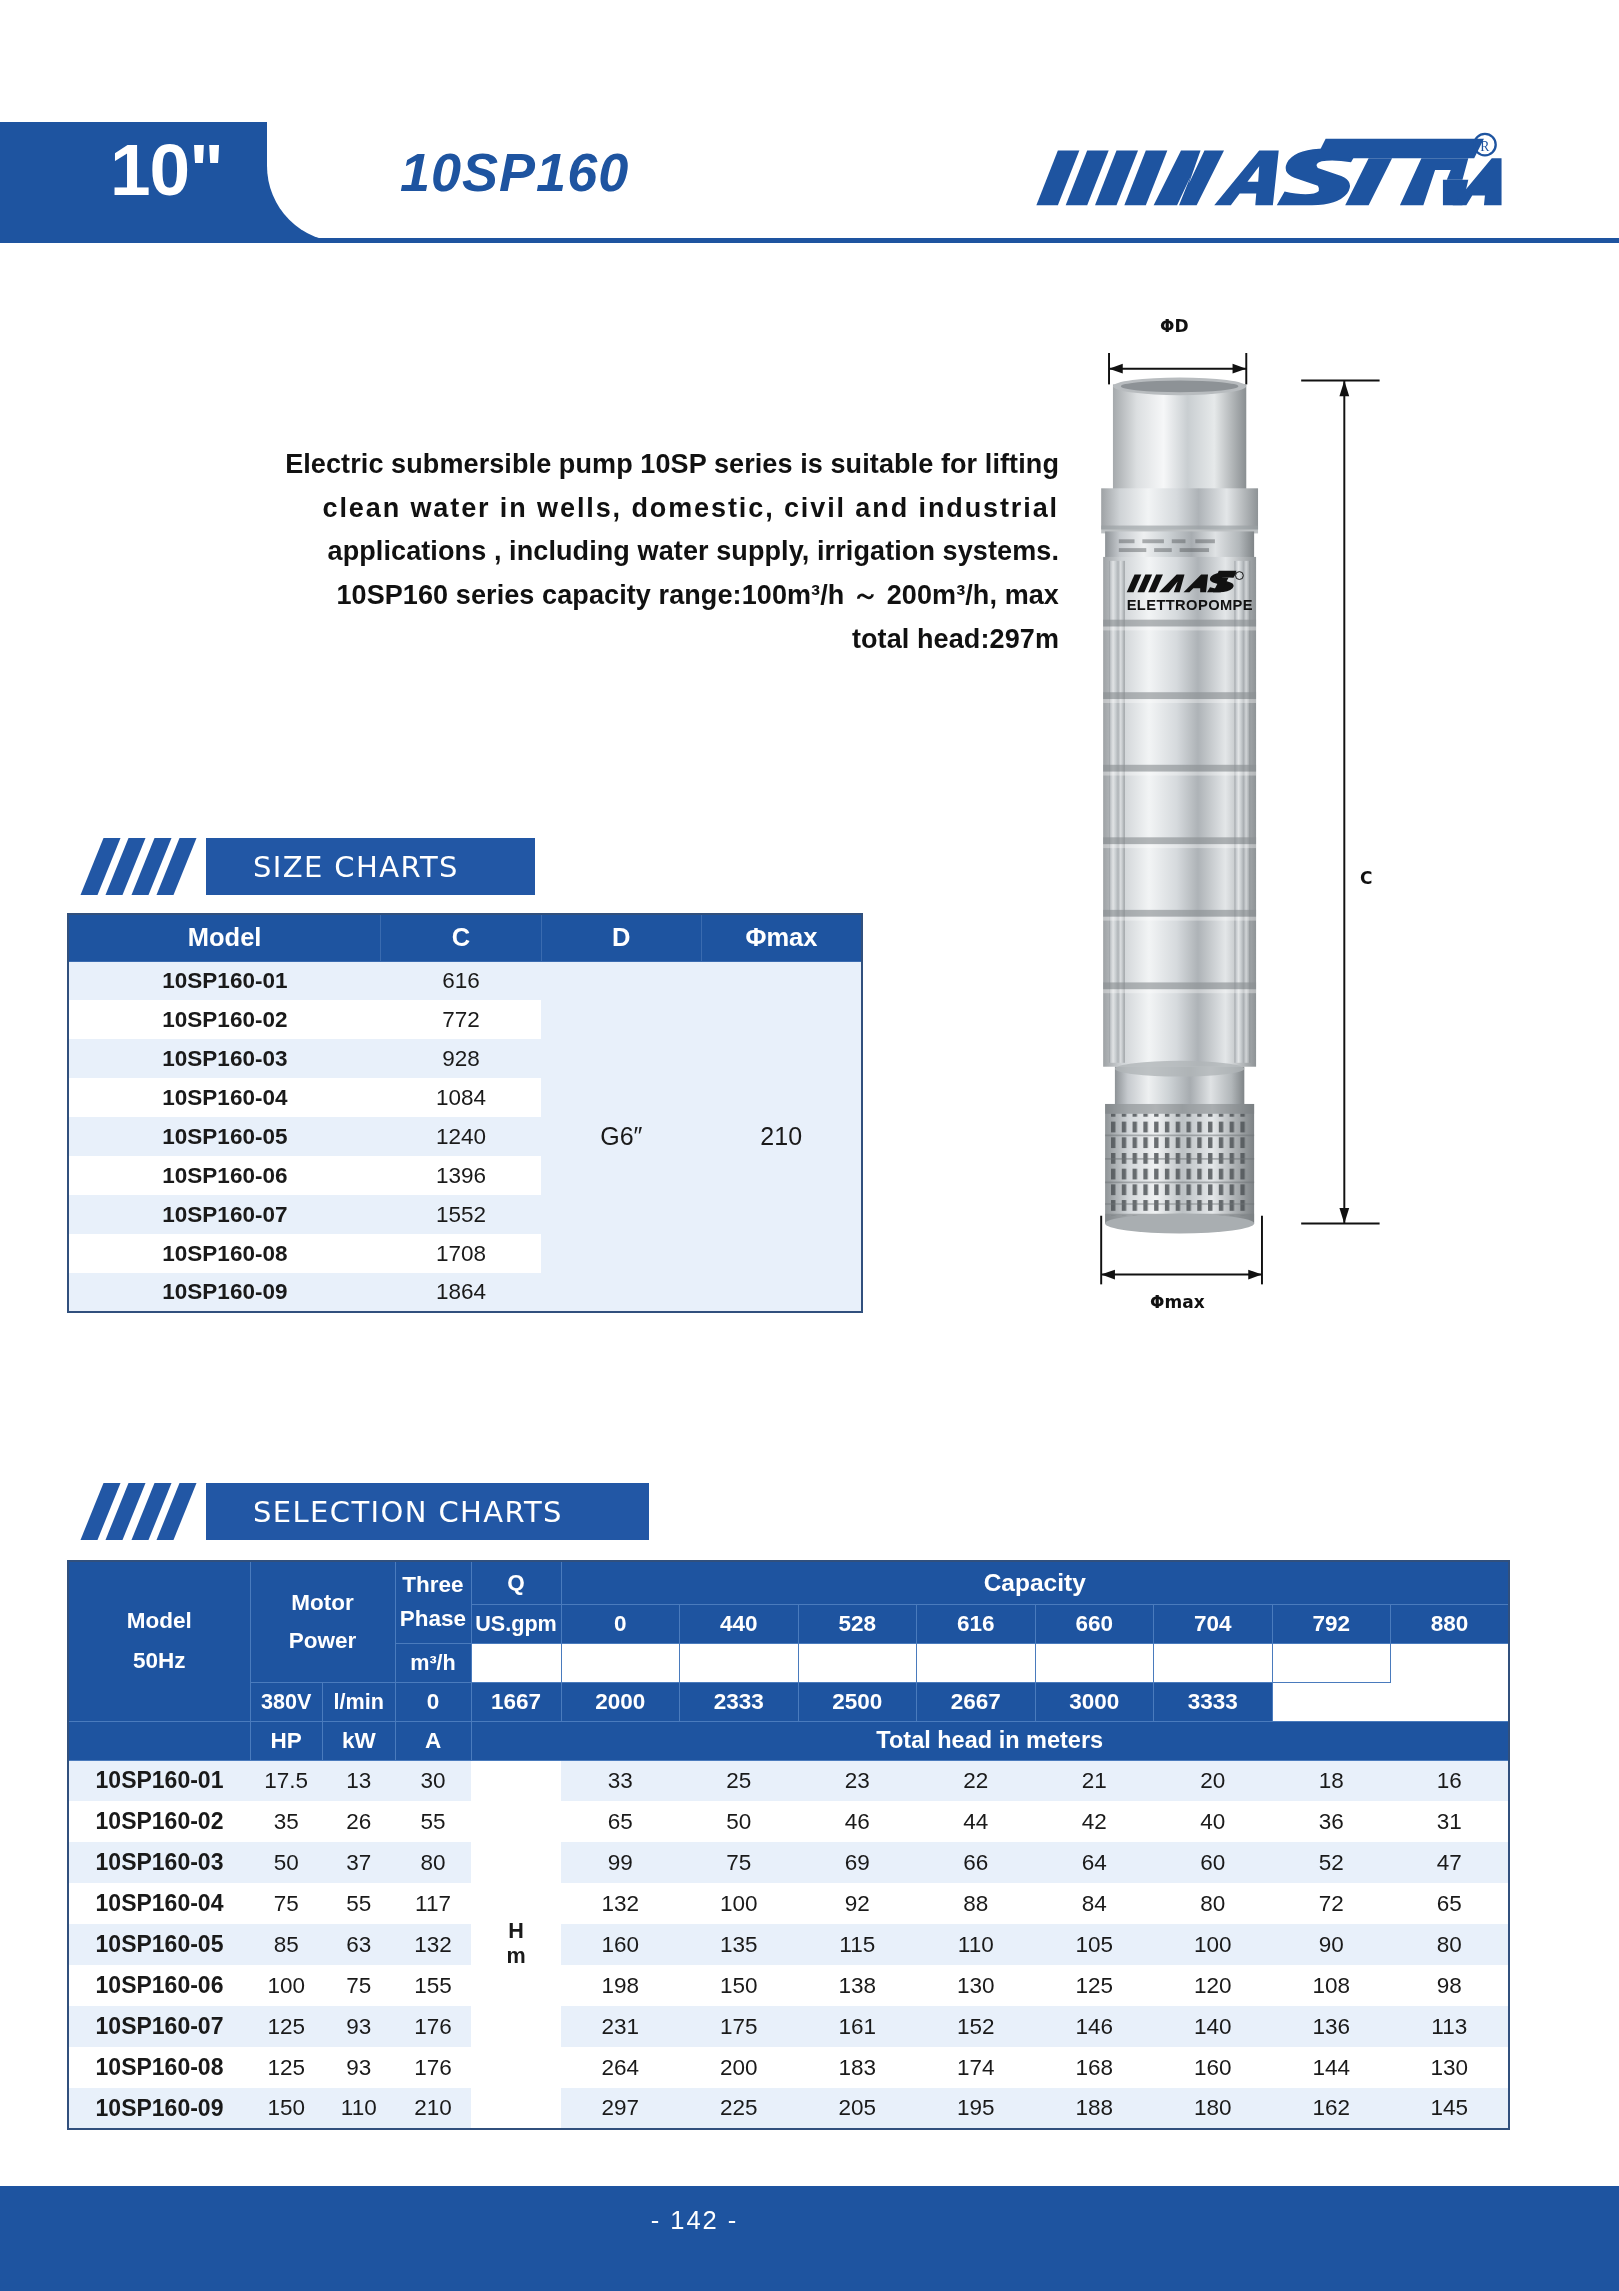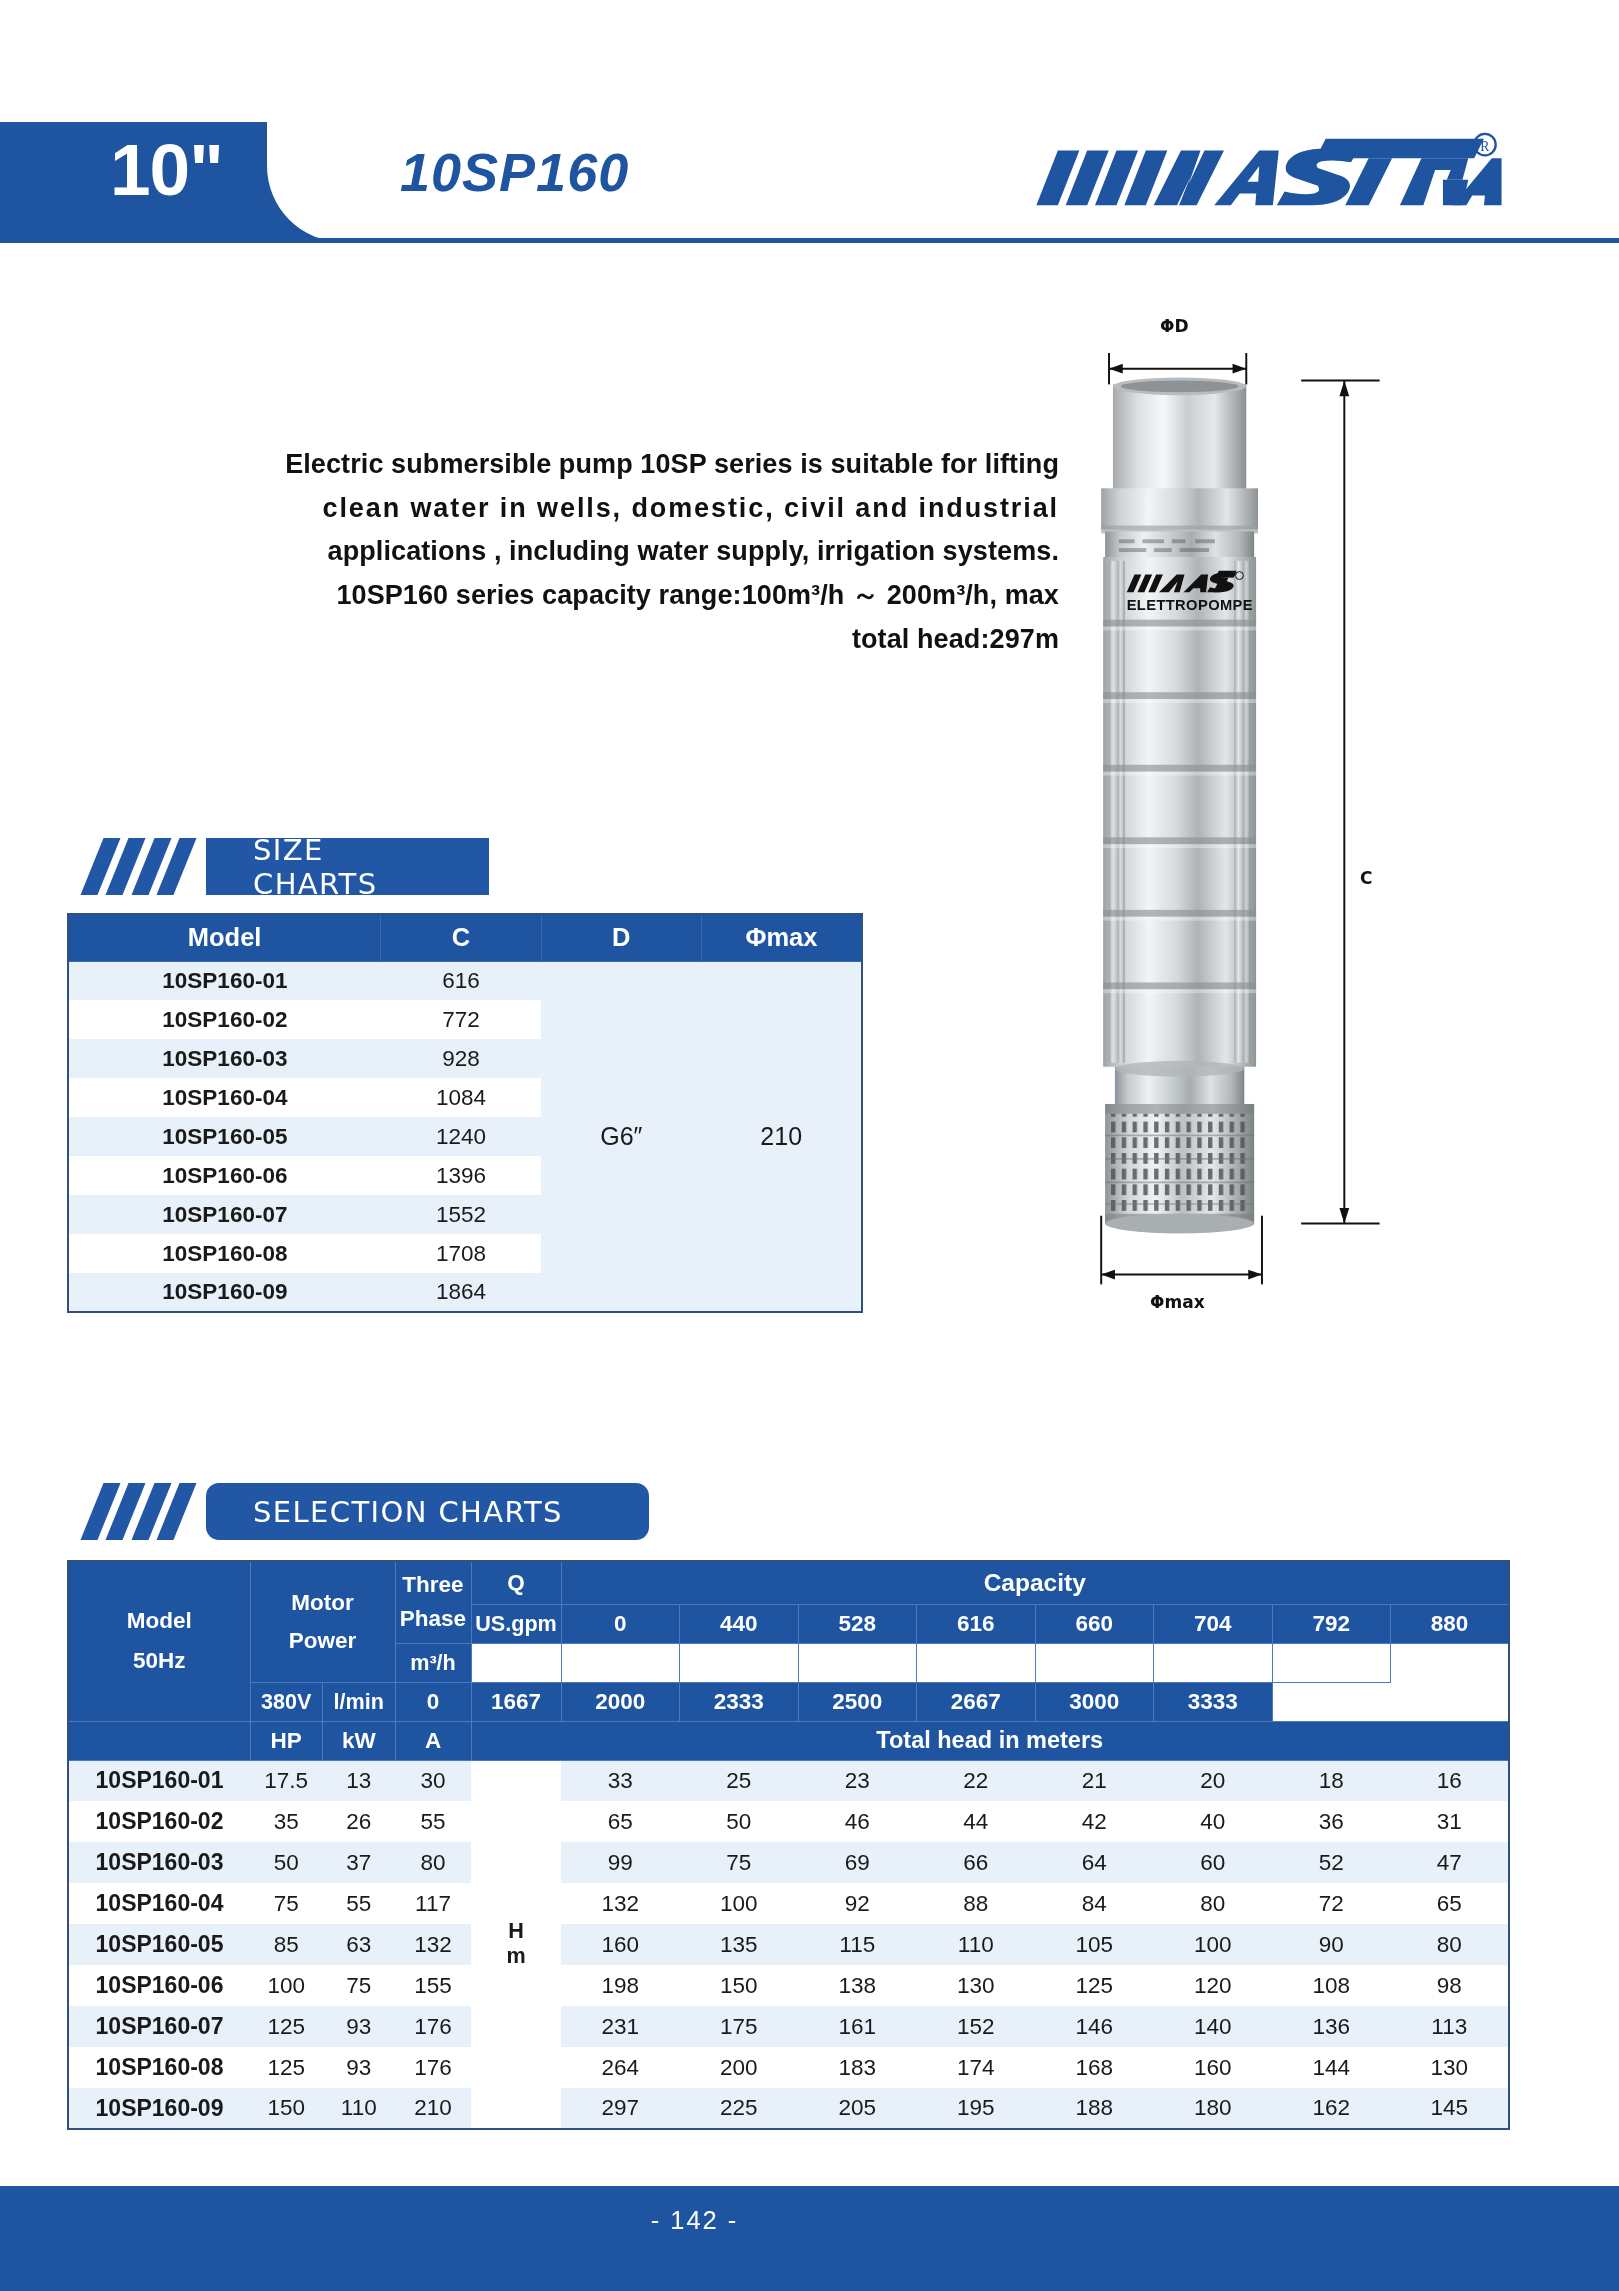--- a/index.html
+++ b/index.html
@@ -103,23 +103,23 @@
   }
   .sh-bar span {
     color: #ffffff;
     font-size: 29px;
     letter-spacing: 1.4px;
     font-family: "DejaVu Sans", sans-serif;
     font-weight: 400;
   }
 
   #size-charts-heading { left: 90px; top: 838px; }
-  #size-charts-heading .sh-bar { width: 283px; }
+  #size-charts-heading .sh-bar { width: 329px; }
   #selection-charts-heading { left: 90px; top: 1483px; }
-  #selection-charts-heading .sh-bar { width: 443px; border-radius: 13px; }
+  #selection-charts-heading .sh-bar { width: 443px; }
 
   
   .size-table {
     position: absolute;
     left: 67px; top: 913px;
     width: 796px;
     border-collapse: collapse;
     border: 2px solid #31507d;
   }
   .size-table th {

